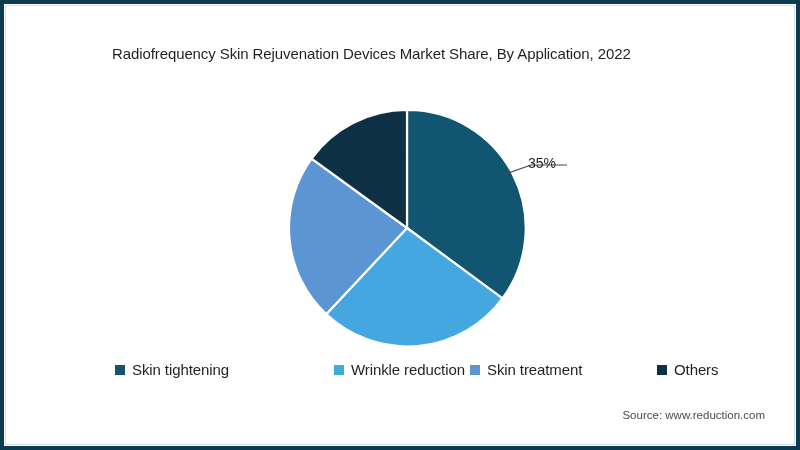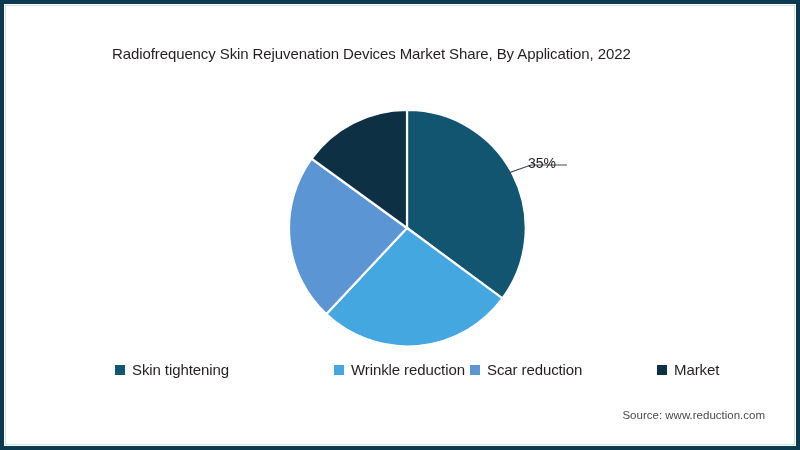--- a/index.html
+++ b/index.html
@@ -150,26 +150,26 @@
         <span class="legend-text">Skin tightening</span>
       </div>
 
       <div class="legend-item li-1">
         <span class="legend-swatch" style="background:#44a7e0;"></span>
         <span class="legend-text">Wrinkle reduction</span>
       </div>
 
       <div class="legend-item li-2">
         <span class="legend-swatch" style="background:#5b95d4;"></span>
-        <span class="legend-text">Scar reduction</span>
+        <span class="legend-text">Skin treatment</span>
       </div>
 
       <div class="legend-item li-3">
         <span class="legend-swatch" style="background:#0d3044;"></span>
-        <span class="legend-text">Market</span>
+        <span class="legend-text">Others</span>
       </div>
 
     </div>
 
     <div class="source">Source: www.reduction.com</div>
 
   </div>
 
   <div class="frame-inner"></div>
   <div class="frame-outer"></div>

